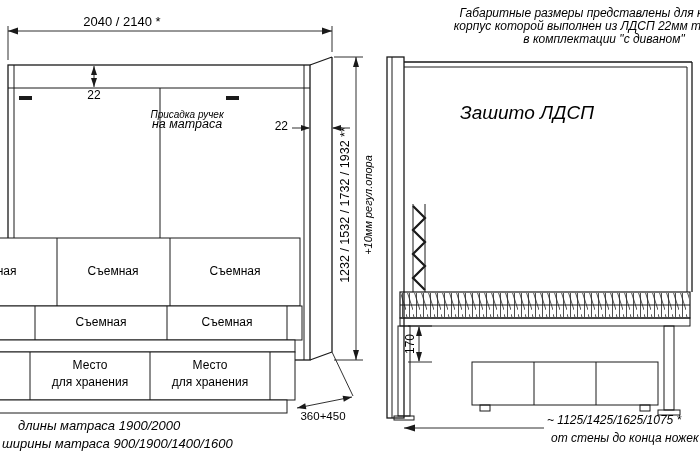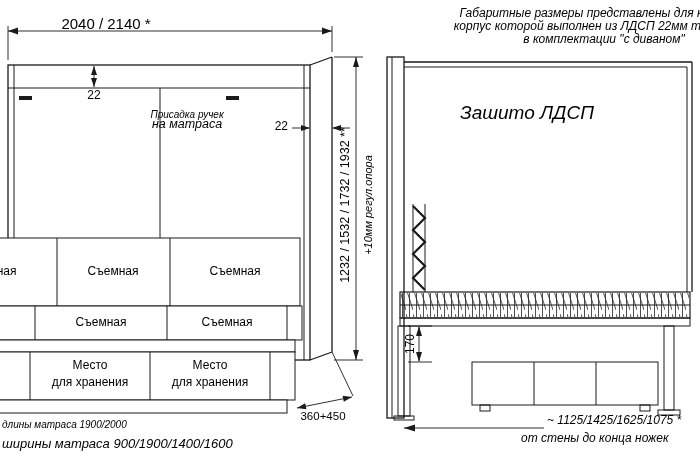--- a/index.html
+++ b/index.html
@@ -117,38 +117,38 @@
 
     <path d="M404,428 H544"></path>
     <polygon points="404,428 415,424.5 415,431.5" fill="#1a1a1a" stroke="none"></polygon>
   </g>
 </svg>
 
 <div class="lbl c i" style="left:448px;top:7px;width:312px">Габаритные размеры представлены для кровати,</div>
 <div class="lbl c i" style="left:448px;top:20px;width:312px">корпус которой выполнен из ЛДСП 22мм толщиной,</div>
 <div class="lbl c i" style="left:448px;top:33px;width:312px">в комплектации "с диваном"</div>
 
-<div class="lbl c" style="left:24px;top:15px;width:164px;font-size:15px">2040 / 2140 *</div>
+<div class="lbl c" style="left:40px;top:15px;width:164px;font-size:13px">2040 / 2140 *</div>
 <div class="lbl c" style="left:81px;top:89px;width:26px">22</div>
 <div class="lbl r" style="left:260px;top:120px;width:28px">22</div>
 <div class="lbl c i" style="left:128px;top:109px;width:118px;font-size:10px">Присадка ручек</div>
 <div class="lbl c i" style="left:128px;top:117px;width:118px;font-size:12.5px">на матраса</div>
 <div class="lbl c rot" style="left:236px;top:197px;width:220px;height:16px;font-size:12.5px">1232 / 1532 / 1732 / 1932 **</div>
 <div class="lbl c rot i" style="left:287px;top:198px;width:164px;height:14px;font-size:11px">+10мм регул.опора</div>
 <div class="lbl c" style="left:293px;top:410px;width:60px;font-size:11.5px">360+450</div>
 
 <div class="lbl c" style="left:-70px;top:265px;width:122px">Съемная</div>
 <div class="lbl c" style="left:58px;top:265px;width:110px">Съемная</div>
 <div class="lbl c" style="left:172px;top:265px;width:126px">Съемная</div>
 <div class="lbl c" style="left:36px;top:316px;width:130px">Съемная</div>
 <div class="lbl c" style="left:168px;top:316px;width:118px">Съемная</div>
 <div class="lbl c" style="left:30px;top:359px;width:120px">Место</div>
 <div class="lbl c" style="left:30px;top:376px;width:120px">для хранения</div>
 <div class="lbl c" style="left:150px;top:359px;width:120px">Место</div>
 <div class="lbl c" style="left:150px;top:376px;width:120px">для хранения</div>
 
-<div class="lbl i" style="left:2px;top:419px;font-size:10px">длины матраса 1900/2000</div>
+<div class="lbl i" style="left:18px;top:419px;font-size:13px">длины матраса 1900/2000</div>
 <div class="lbl i" style="left:2px;top:437px;font-size:13px">ширины матраса 900/1900/1400/1600</div>
 
 <div class="lbl i" style="left:460px;top:102px;font-size:19px">Зашито ЛДСП</div>
 <div class="lbl c rot" style="left:390px;top:337px;width:42px;height:14px">170</div>
 <div class="lbl i" style="left:547px;top:414px">~ 1125/1425/1625/1075 *</div>
-<div class="lbl i" style="left:521px;top:432px">от стены до конца ножек</div>
+<div class="lbl i" style="left:551px;top:432px">от стены до конца ножек</div>
 
 </body></html>

